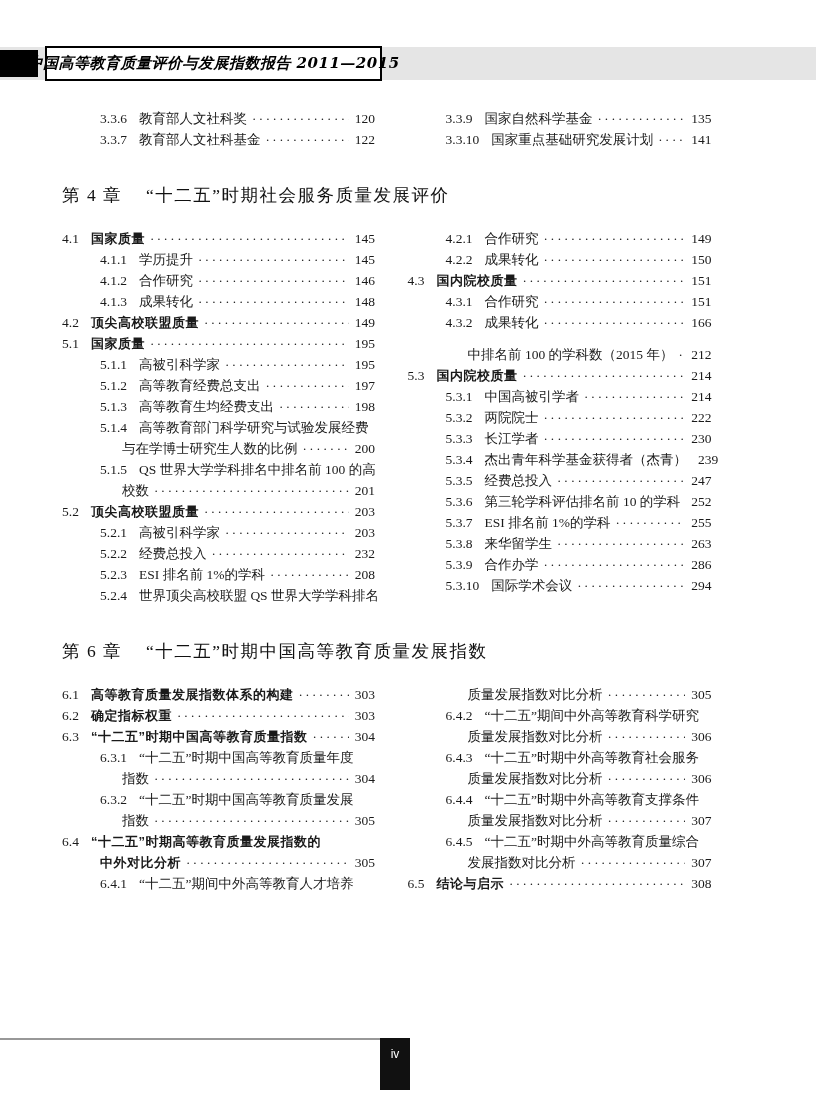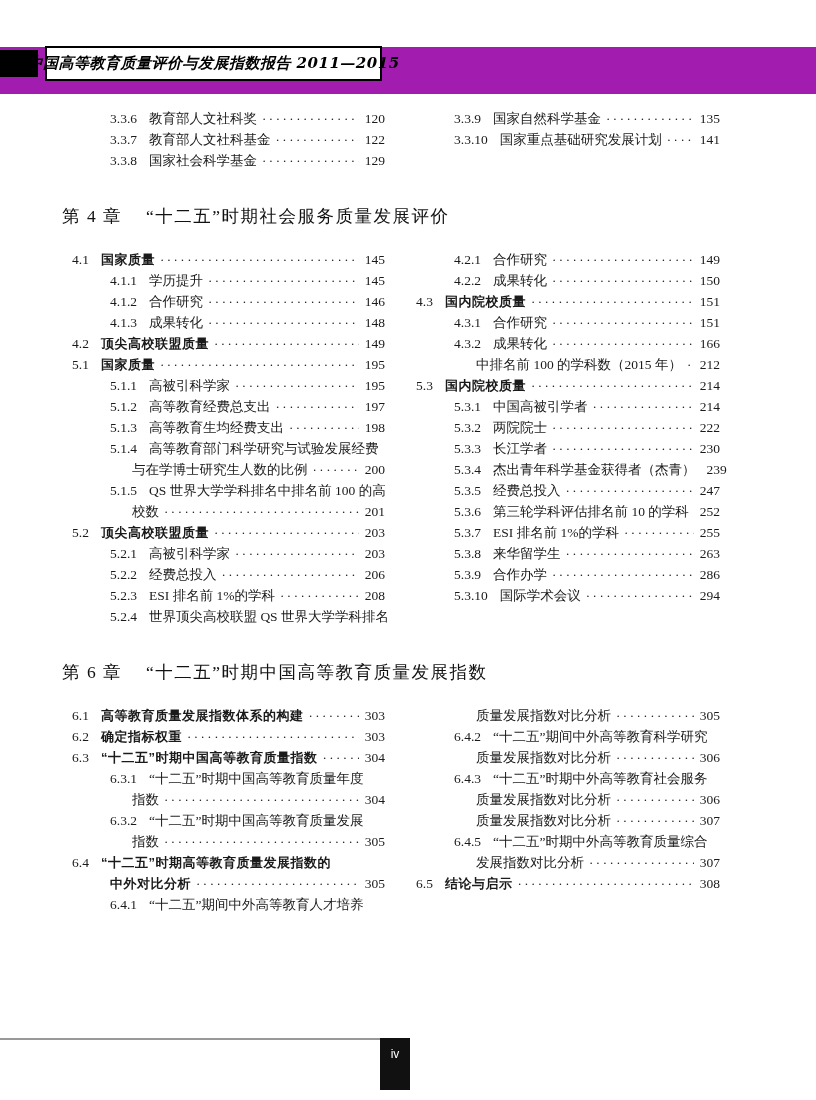--- a/index.html
+++ b/index.html
@@ -3,22 +3,22 @@
 <meta charset="utf-8">
 <style>
   html,body { margin:0; padding:0; background:#ffffff; }
   .page {
     position:relative; width:816px; height:1100px; background:#ffffff;
     font-family:"Liberation Serif","DejaVu Serif",serif; color:#1a1a1a;
     overflow:hidden;
   }
   
   .header-strip {
-    position:absolute; top:47px; left:0; width:816px; height:47px;
-    background:#a21caf;
+    position:absolute; top:47px; left:0; width:816px; height:33px;
+    background:#e5e5e5;
   }
   .header-block {
     position:absolute; top:3px; left:0; width:38px; height:27px; background:#000;
   }
   .header-titlebox {
     position:absolute; top:-1px; left:45px; width:333px; height:31px;
     background:#ffffff; border:2px solid #000;
     display:flex; align-items:center; justify-content:center;
   }
   .header-title {
@@ -26,21 +26,21 @@
     font-style:italic; font-weight:bold; font-size:15px; letter-spacing:0.5px;
     white-space:nowrap; color:#000;
   }
   
   .toc { position:absolute; top:108px; left:62px; width:650px; }
   .ch-heading {
     margin:33px 0 21px 0; text-align:left; font-weight:normal;
     font-size:17.5px; letter-spacing:1.5px; color:#111; white-space:nowrap;
   }
   .ch-heading .ch-label { margin-right:24px; }
-  .block { display:flex; align-items:flex-start;margin-left:10px; }
+  .block { display:flex; align-items:center; }
   .col-left  { width:313px; }
   .divider   { width:1.5px; background:#2a2a2a; margin:3px 14px 3px 17px; }
   .col-right { width:304px; }
   .row {
     display:flex; align-items:baseline; line-height:21px; font-size:13.5px;
     white-space:nowrap;
   }
   .row .num { margin-right:12px; }
   .row.lvl1 { padding-left:0; }
   .row.lvl2 { padding-left:38px; }
@@ -94,26 +94,20 @@
             <span class="txt">教育部人文社科奖</span>
             <span class="leader"></span>
             <span class="pg">120</span>
           </div>
           <div class="row lvl2">
             <span class="num">3.3.7</span>
             <span class="txt">教育部人文社科基金</span>
             <span class="leader"></span>
             <span class="pg">122</span>
           </div>
-          <div class="row lvl2">
-            <span class="num">3.3.8</span>
-            <span class="txt">国家社会科学基金</span>
-            <span class="leader"></span>
-            <span class="pg">129</span>
-          </div>
         </div>
         <div class="divider"></div>
         <div class="col-right">
           <div class="row lvl2">
             <span class="num">3.3.9</span>
             <span class="txt">国家自然科学基金</span>
             <span class="leader"></span>
             <span class="pg">135</span>
           </div>
           <div class="row lvl2">
@@ -245,21 +239,21 @@
           <div class="row lvl2">
             <span class="num">5.2.1</span>
             <span class="txt">高被引科学家</span>
             <span class="leader"></span>
             <span class="pg">203</span>
           </div>
           <div class="row lvl2">
             <span class="num">5.2.2</span>
             <span class="txt">经费总投入</span>
             <span class="leader"></span>
-            <span class="pg">206</span>
+            <span class="pg">232</span>
           </div>
           <div class="row lvl2">
             <span class="num">5.2.3</span>
             <span class="txt">ESI 排名前 1%的学科</span>
             <span class="leader"></span>
             <span class="pg">208</span>
           </div>
           <div class="row lvl2">
             <span class="num">5.2.4</span>
             <span class="txt">世界顶尖高校联盟 QS 世界大学学科排名</span>
@@ -411,20 +405,24 @@
           </div>
           <div class="row lvl2">
             <span class="num">6.4.3</span>
             <span class="txt">“十二五”时期中外高等教育社会服务</span>
           </div>
           <div class="row c2">
             <span class="txt">质量发展指数对比分析</span>
             <span class="leader"></span>
             <span class="pg">306</span>
           </div>
+          <div class="row lvl2">
+            <span class="num">6.4.4</span>
+            <span class="txt">“十二五”时期中外高等教育支撑条件</span>
+          </div>
           <div class="row c2">
             <span class="txt">质量发展指数对比分析</span>
             <span class="leader"></span>
             <span class="pg">307</span>
           </div>
           <div class="row lvl2">
             <span class="num">6.4.5</span>
             <span class="txt">“十二五”时期中外高等教育质量综合</span>
           </div>
           <div class="row c2">

